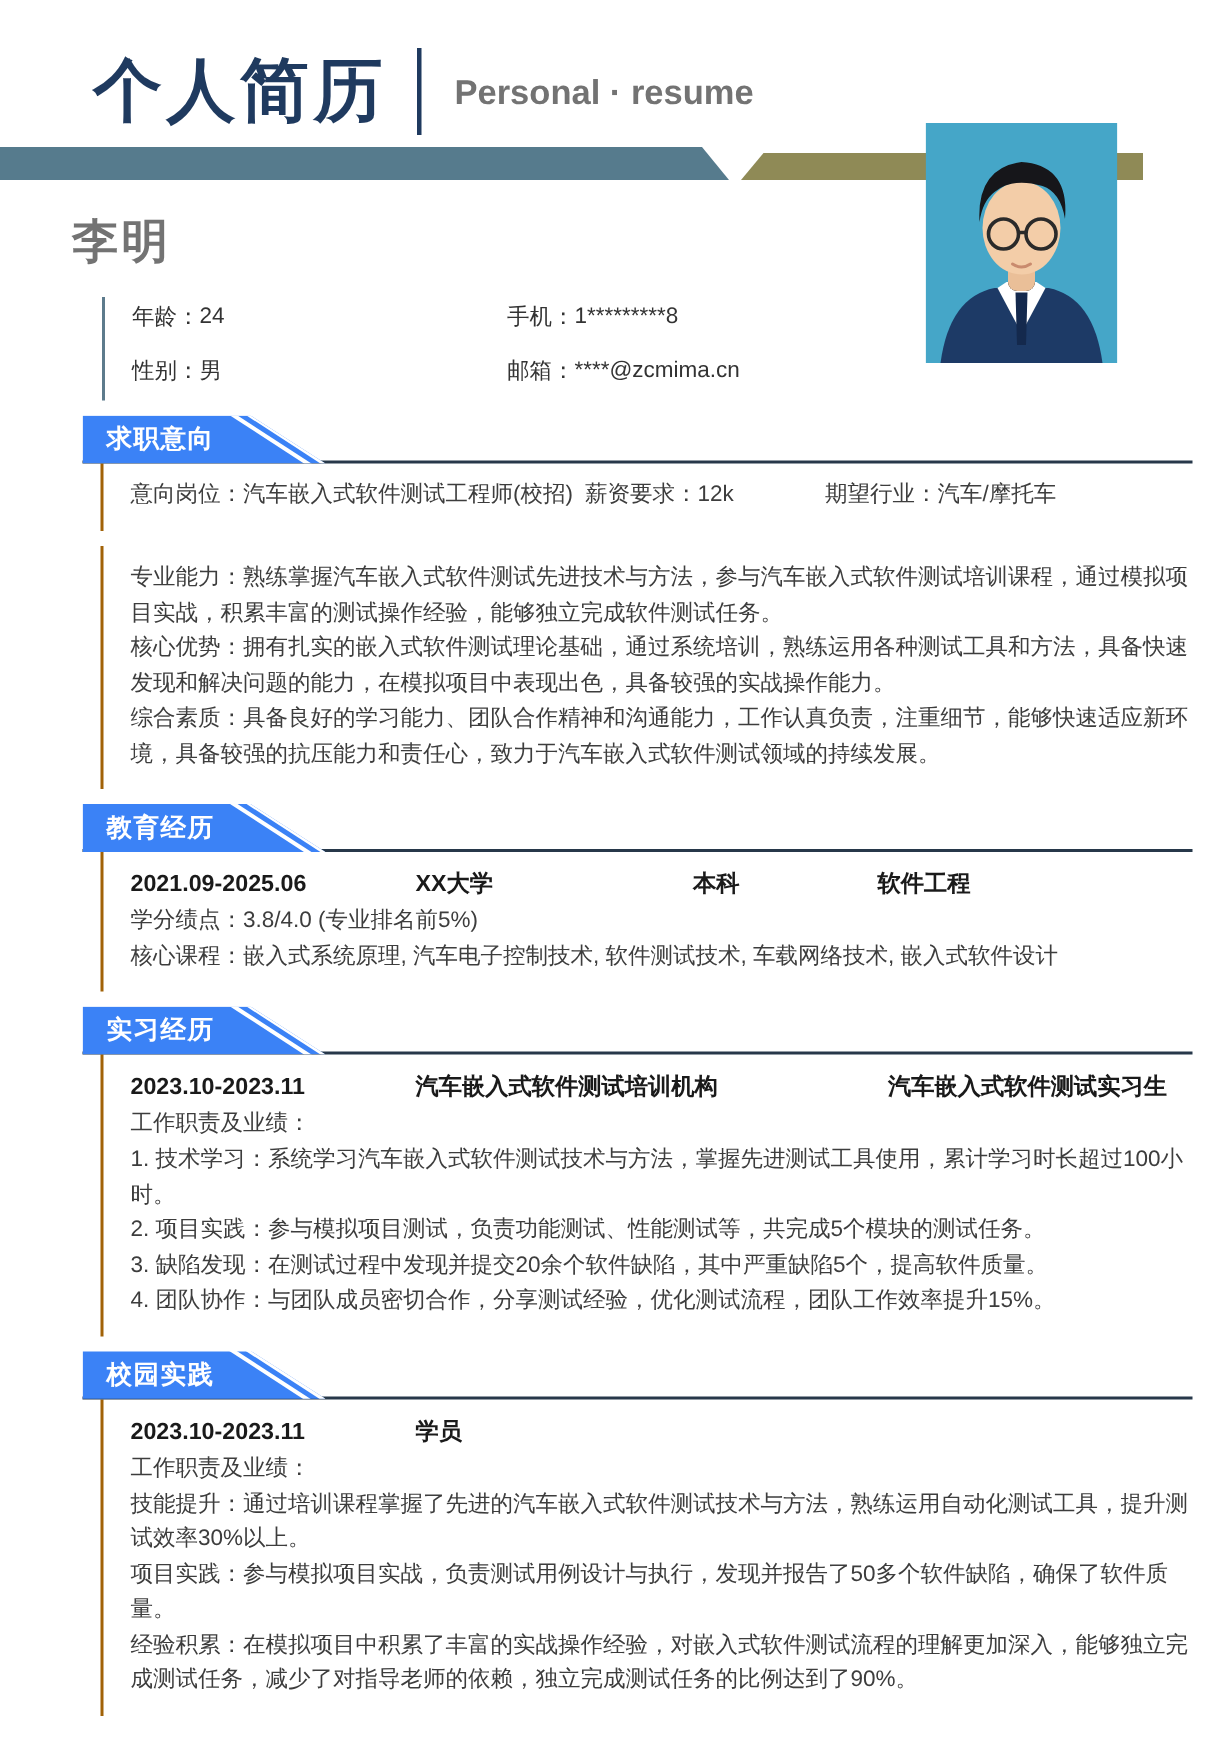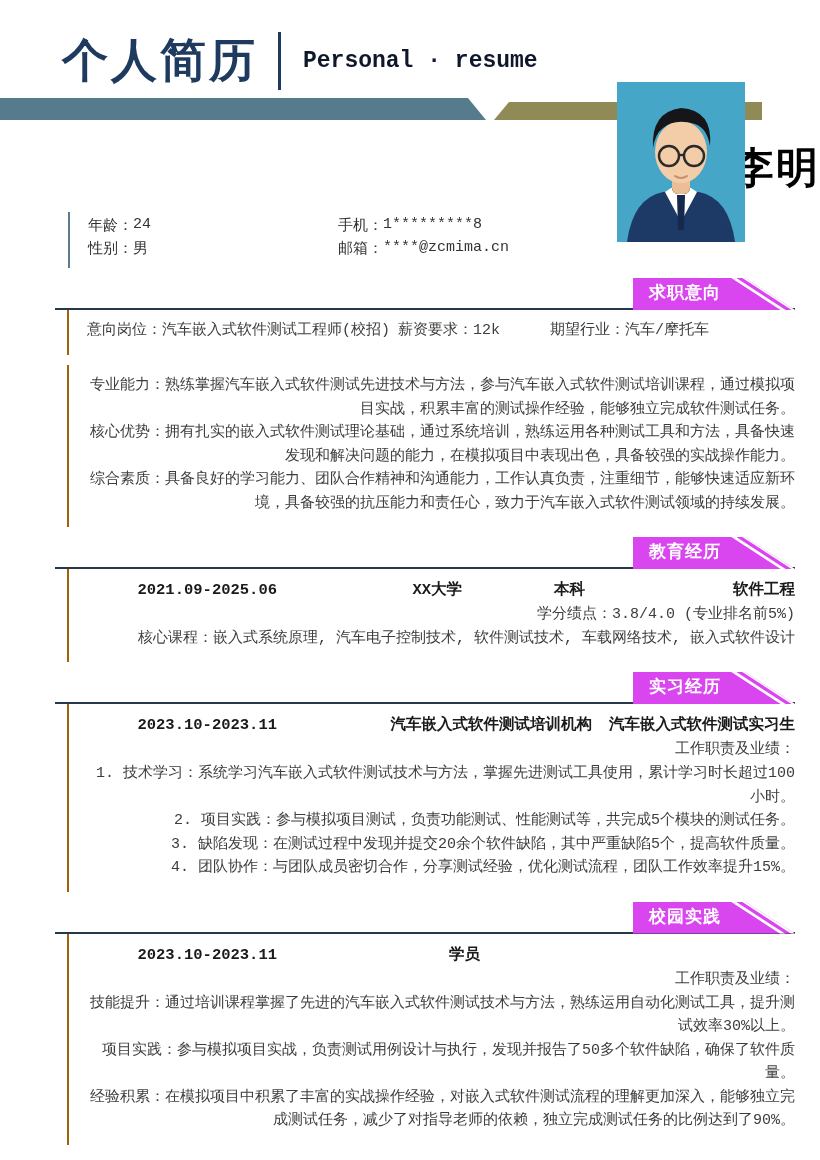--- a/index.html
+++ b/index.html
@@ -1,48 +1,47 @@
 <!DOCTYPE html>
 <html><head>
 <meta charset="utf-8">
 <style>
   * { margin:0; padding:0; box-sizing:border-box; }
   html,body { background:#ffffff; }
   .page {
     position:relative; width:820px; height:1160px; margin:0 auto;
     background:#ffffff; overflow:hidden;
-    font-family:Liberation Mono, monospace;
+    font-family:Liberation Sans, sans-serif;
     color:#3d3d3d;
-    text-align:right;
   }
   
   .banner { display:flex; align-items:center; padding:30px 0 0 62px; height:92px; }
   .banner-title { font-size:46px; font-weight:900; color:#1f3a5f; letter-spacing:3px; }
   .banner-divider { width:3px; height:58px; background:#1f3a5f; margin:0 22px 0 20px; }
-  .banner-sub { font-size:23px; font-weight:bold; color:#0f172a; }
+  .banner-sub { font-size:23px; font-weight:bold; color:#737373; }
   .topbar { position:relative; height:22px; margin-top:6px; }
   .bar-blue { position:absolute; left:0; top:0; width:486px; height:22px; background:#567b8d;
     clip-path:polygon(0 0,468px 0,486px 100%,0 100%); }
   .bar-olive { position:absolute; left:494px; top:4px; width:268px; height:18px; background:#8f8a56;
     clip-path:polygon(15px 0,100% 0,100% 100%,0 100%); }
   
   .identity { position:relative; padding:20px 0 0 48px; }
-  .name { font-size:42px; font-weight:bold; color:#000000; letter-spacing:2px; }
+  .name { font-size:31px; font-weight:bold; color:#737373; letter-spacing:2px; }
   .info-block { margin:16px 0 0 20px; border-left:2px solid #5d7b8c; padding:4px 0 10px 18px;
-    display:grid; grid-template-columns:250px 260px; row-gap:4px; font-size:15px; color:#333; }
+    display:grid; grid-template-columns:250px 260px; row-gap:17px; font-size:15px; color:#333; }
   .info-item { display:flex; }
   .info-label { white-space:nowrap; }
   .info-value { }
   .photo { position:absolute; top:-38px; left:617px; width:128px; height:160px; overflow:hidden; }
   .photo svg { display:block; }
   
   .sec { margin:10px 25px 0 55px; }
   .sec-head-row { position:relative; height:32px; border-bottom:2px solid #27384a; }
   .sec-head { position:relative; display:inline-block; height:32px; line-height:32px;
-    background:#d946ef; color:#fff; font-size:17px; font-weight:bold; letter-spacing:1px;
+    background:#3b82f6; color:#fff; font-size:17px; font-weight:bold; letter-spacing:1px;
     padding:0 74px 0 16px;
     clip-path:polygon(0 0,calc(100% - 50px) 0,100% 100%,0 100%); }
   .stripe { position:absolute; top:-4px; bottom:-4px; width:5px; background:#fff;
     transform:skewX(57deg); }
   .stripe.s1 { right:34px; }
   .stripe.s2 { right:23px; }
   .sec-body { margin-left:12px; border-left:2px solid #a16207; padding:9px 0 12px 18px;
     font-size:15px; line-height:23.5px; color:#3d3d3d; }
   .row { display:flex; font-weight:bold; color:#1a1a1a; font-size:15.5px; line-height:25px; }
   .col-period { width:190px; }

